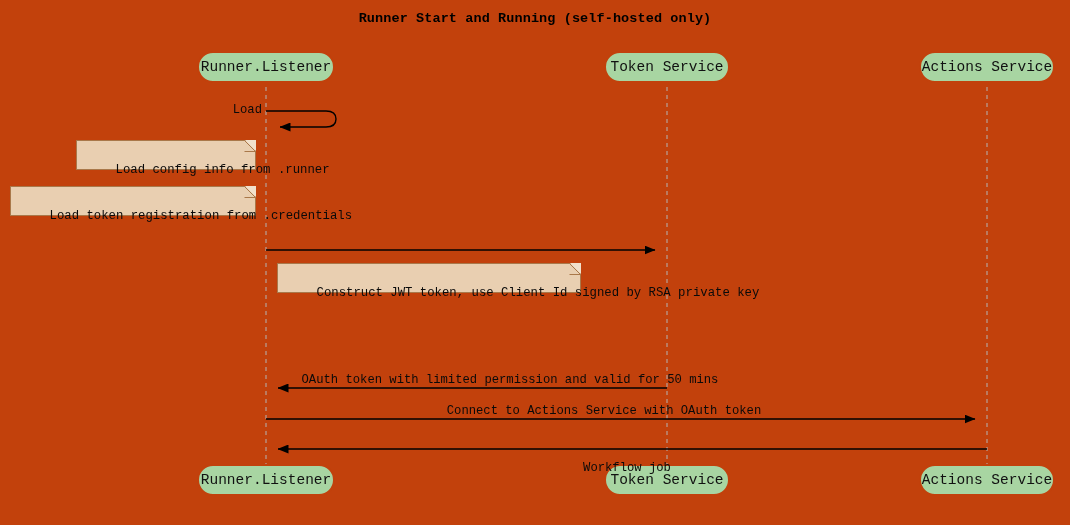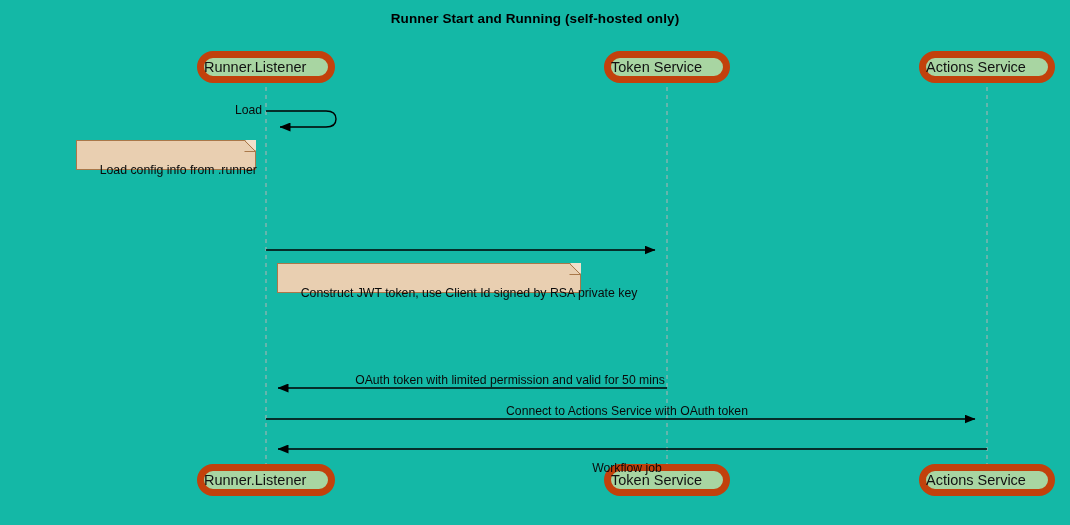--- a/index.html
+++ b/index.html
@@ -4,22 +4,22 @@
 <style>
   html, body {
     margin: 0;
     padding: 0;
     background: #ffffff;
   }
   #diagram {
     position: relative;
     width: 1070px;
     height: 525px;
-    background: #14b8a6;
-    font-family: Liberation Sans, sans-serif;
+    background: #c2410c;
+    font-family: Liberation Mono, monospace;
     overflow: hidden;
   }
 
   
   .title {
     position: absolute;
     left: 0;
     top: 11px;
     width: 1070px;
     text-align: center;
@@ -38,24 +38,24 @@
     height: 525px;
     overflow: visible;
   }
 
   
   .participant {
     position: absolute;
     height: 32px;
     border-radius: 18px;
     background: #a8d5a2;
-    border: 7px solid #c2410c;
+    border: 2px solid #c2410c;
     display: flex;
     align-items: center;
-    justify-content: flex-start;
+    justify-content: center;
     box-sizing: border-box;
     color: #111111;
     font-size: 14.5px;
     white-space: nowrap;
   }
 
   
   .note {
     position: absolute;
     background: #e9cfb1;
@@ -154,36 +154,43 @@
   </div>
 
   <div class="note" style="left:76px; top:140px; width:180px; height:30px;">
     <span>Load config info from .runner</span>
     <span class="fold"></span>
     <svg class="fold-line" viewBox="0 0 12 12">
       <path d="M0.5,0.5 L11.5,11.5 M0.5,11.5 L11.5,11.5" stroke="#a9784a" stroke-width="1" fill="none"></path>
     </svg>
   </div>
 
+  <div class="note" style="left:10px; top:186px; width:246px; height:30px;">
+    <span>Load token registration from .credentials</span>
+    <span class="fold"></span>
+    <svg class="fold-line" viewBox="0 0 12 12">
+      <path d="M0.5,0.5 L11.5,11.5 M0.5,11.5 L11.5,11.5" stroke="#a9784a" stroke-width="1" fill="none"></path>
+    </svg>
+  </div>
 
   <div class="note" style="left:277px; top:263px; width:304px; height:30px;">
     <span>Construct JWT token, use Client Id signed by RSA private key</span>
     <span class="fold"></span>
     <svg class="fold-line" viewBox="0 0 12 12">
       <path d="M0.5,0.5 L11.5,11.5 M0.5,11.5 L11.5,11.5" stroke="#a9784a" stroke-width="1" fill="none"></path>
     </svg>
   </div>
 
 
   <div class="msg-label rightal" style="left:262px; top:103px;">
     <span>Load</span>
   </div>
   <div class="msg-label center" style="left:493px; top:373px;margin-left:17px;">
     <span>OAuth token with limited permission and valid for 50 mins</span>
   </div>
-  <div class="msg-label center" style="left:627px; top:404px;">
+  <div class="msg-label center" style="left:604px; top:404px;">
     <span>Connect to Actions Service with OAuth token</span>
   </div>
   <div class="msg-label center" style="left:627px; top:434px;margin-top:27px;">
     <span>Workflow job</span>
   </div>
 
 </div>
 
 </body></html>

